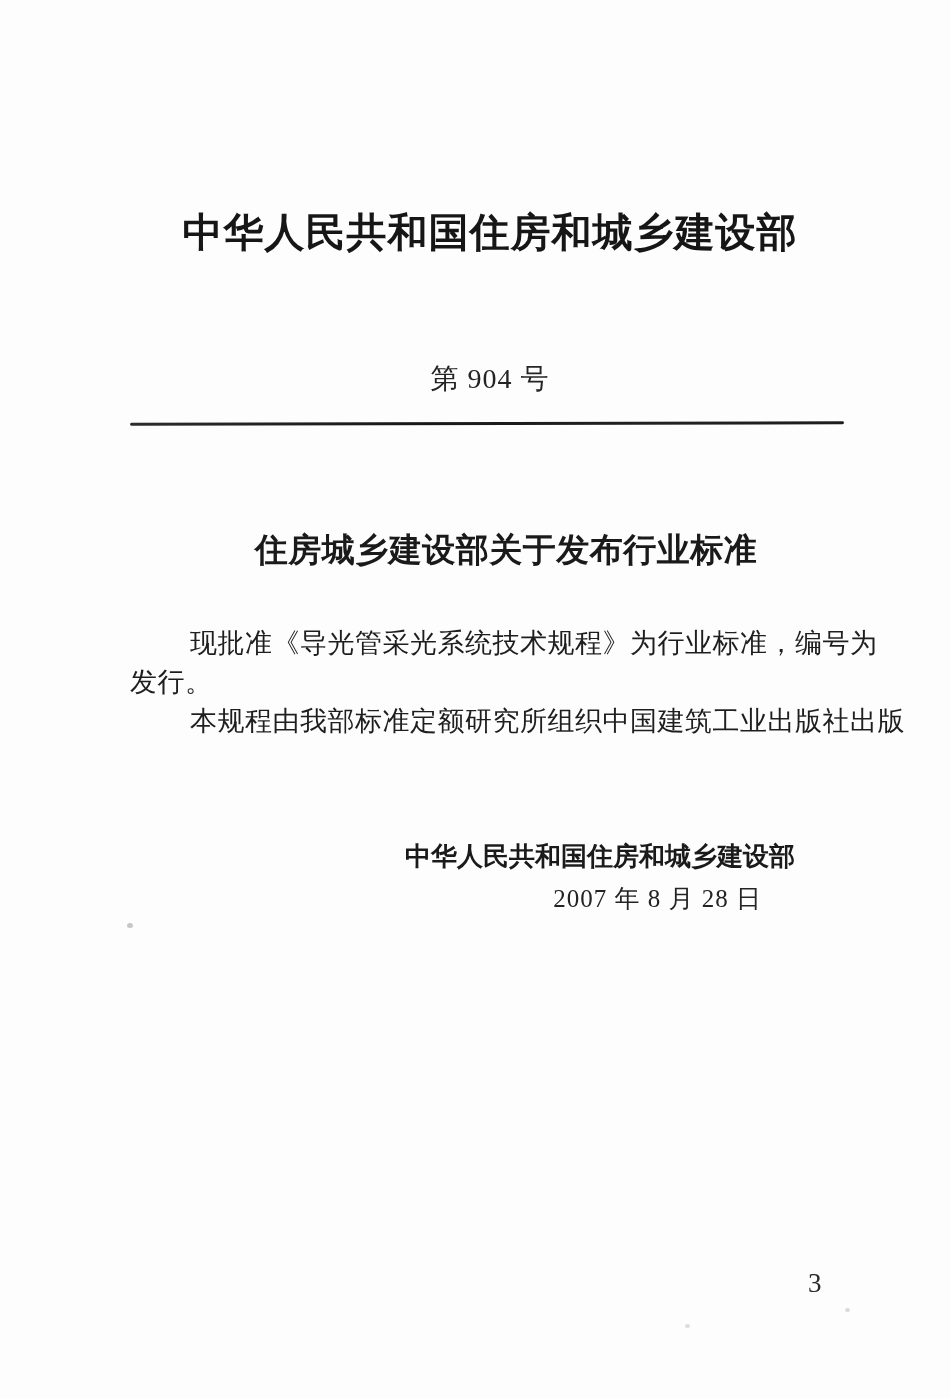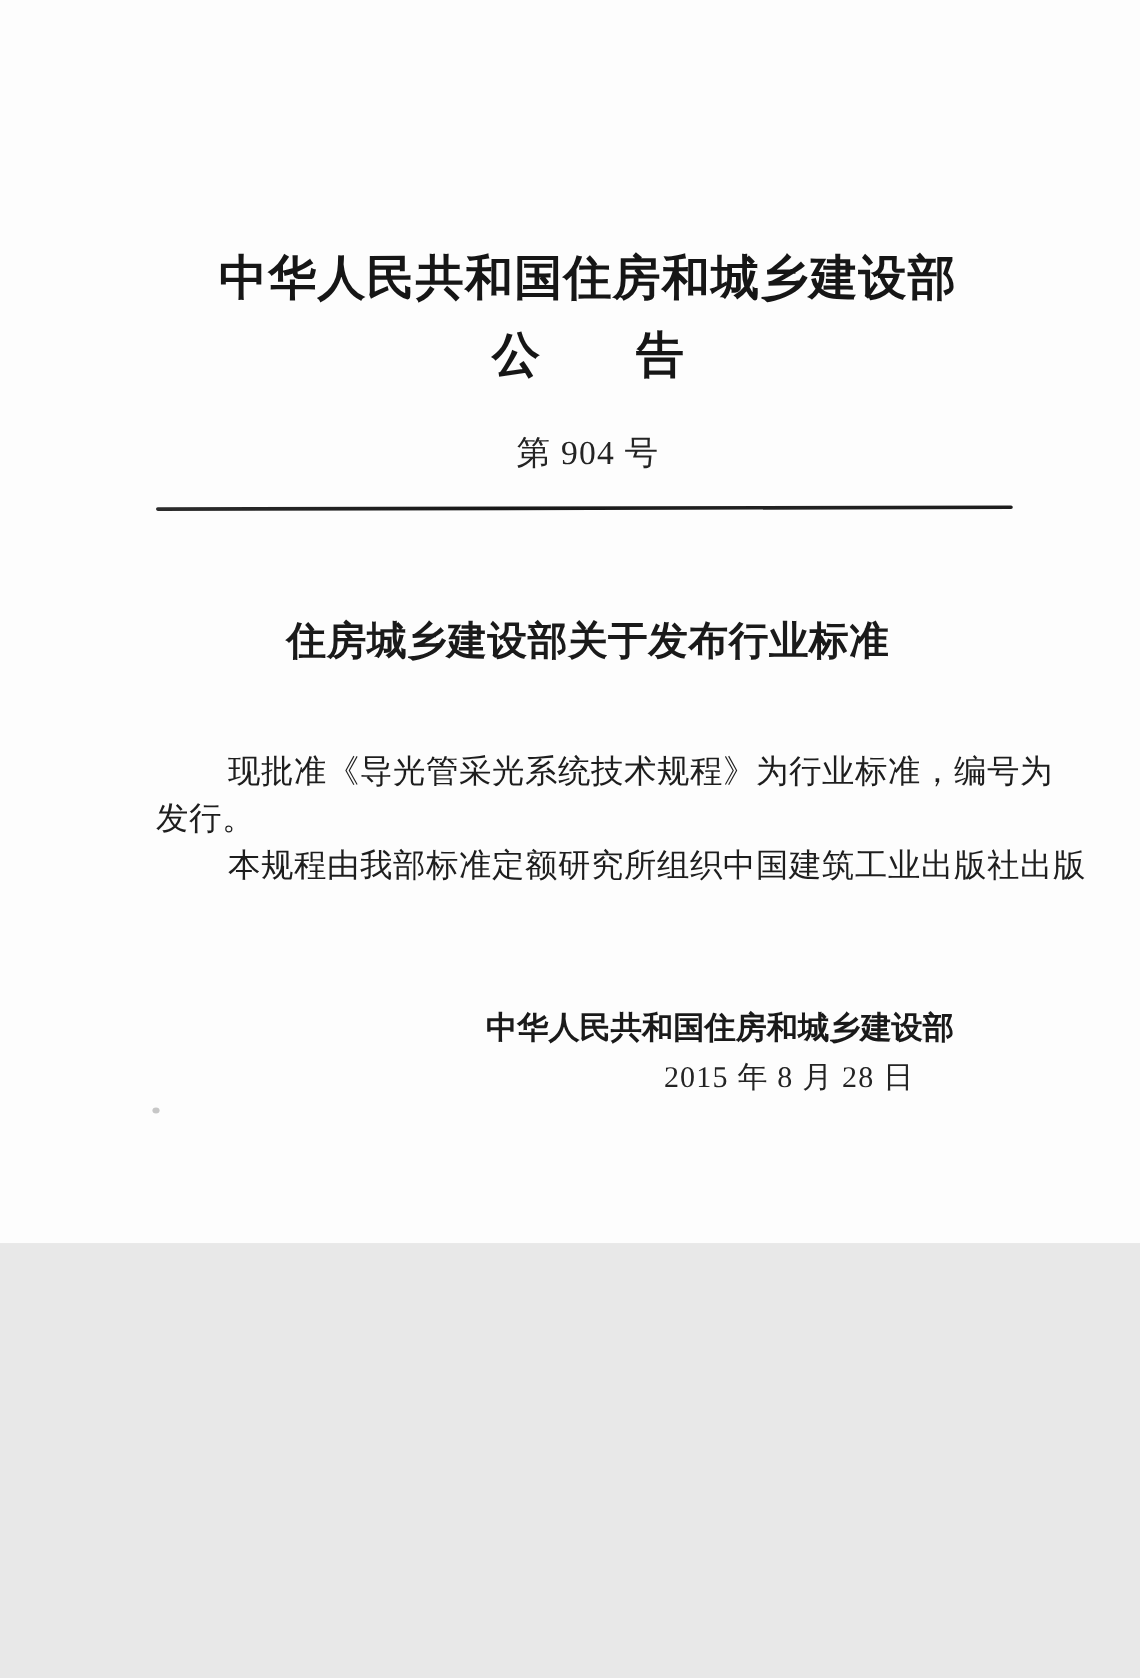--- a/index.html
+++ b/index.html
@@ -3,21 +3,21 @@
 <meta charset="utf-8">
 <style>
   html, body {
     margin: 0;
     padding: 0;
     background: #e8e8e8;
   }
   .page {
     position: relative;
     width: 950px;
-    height: 1036px;
+    height: 1398px;
     margin: 0 auto;
     background: #fdfdfd;
     overflow: hidden;
     color: #1f1f1f;
     font-family: "Liberation Serif", "DejaVu Serif", serif;
   }
   
   .center-col {
     position: absolute;
     left: 132px;
@@ -59,21 +59,21 @@
     transform: rotate(-0.12deg);
   }
   .doc-title {
     top: 510px;
     font-family: "Liberation Sans", "DejaVu Sans", sans-serif;
     font-weight: bold;
     font-size: 33px;
     line-height: 47px;
     letter-spacing: 0.5px;
     color: #1a1a1a;
-    margin: 0;
+    margin: 16px;
   }
   .body-block {
     position: absolute;
     left: 130px;
     top: 624px;
     width: 718px;
     font-size: 27px;
     line-height: 39px;
     letter-spacing: 0.5px;
     color: #1e1e1e;
@@ -119,39 +119,38 @@
   .speck-2 { left: 845px; top: 1308px; width: 5px; height: 4px; background: #d9d9d9; }
   .speck-3 { left: 685px; top: 1324px; width: 5px; height: 4px; background: #dcdcdc; }
 </style>
 </head>
 <body>
 
 <div class="page">
 
   <div class="center-col ministry-line">中华人民共和国住房和城乡建设部</div>
 
-  <div class="center-col announcement-word">公　　告</div>
 
   <div class="center-col announcement-number">第 904 号</div>
 
   <div class="divider"></div>
 
   <h2 class="center-col doc-title">
     <span>住房城乡建设部关于发布行业标准</span><br>
   </h2>
 
   <div class="body-block">
     <div class="body-line indent">现批准《导光管采光系统技术规程》为行业标准，编号为</div>
     <div class="body-line">发行。</div>
     <div class="body-line indent">本规程由我部标准定额研究所组织中国建筑工业出版社出版</div>
   </div>
 
   <div class="sig-issuer">中华人民共和国住房和城乡建设部</div>
 
-  <div class="sig-date">2015 年 8 月 28 日</div>
+  <div class="sig-date">2007 年 8 月 28 日</div>
 
   <div class="page-number">3</div>
 
   <div class="speck speck-1"></div>
   <div class="speck speck-2"></div>
   <div class="speck speck-3"></div>
 
 </div>
 
 </body></html>

